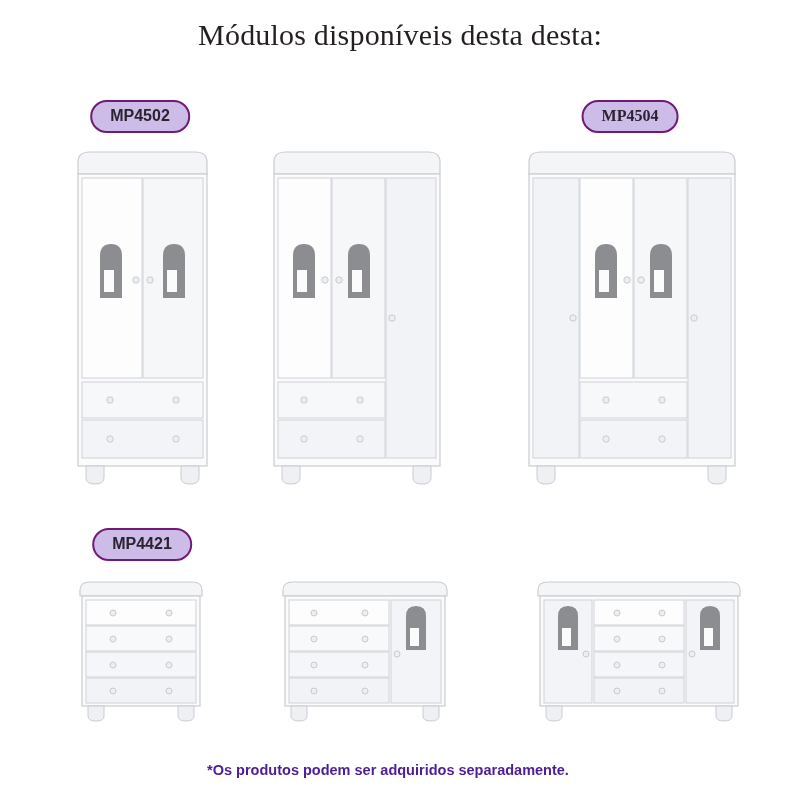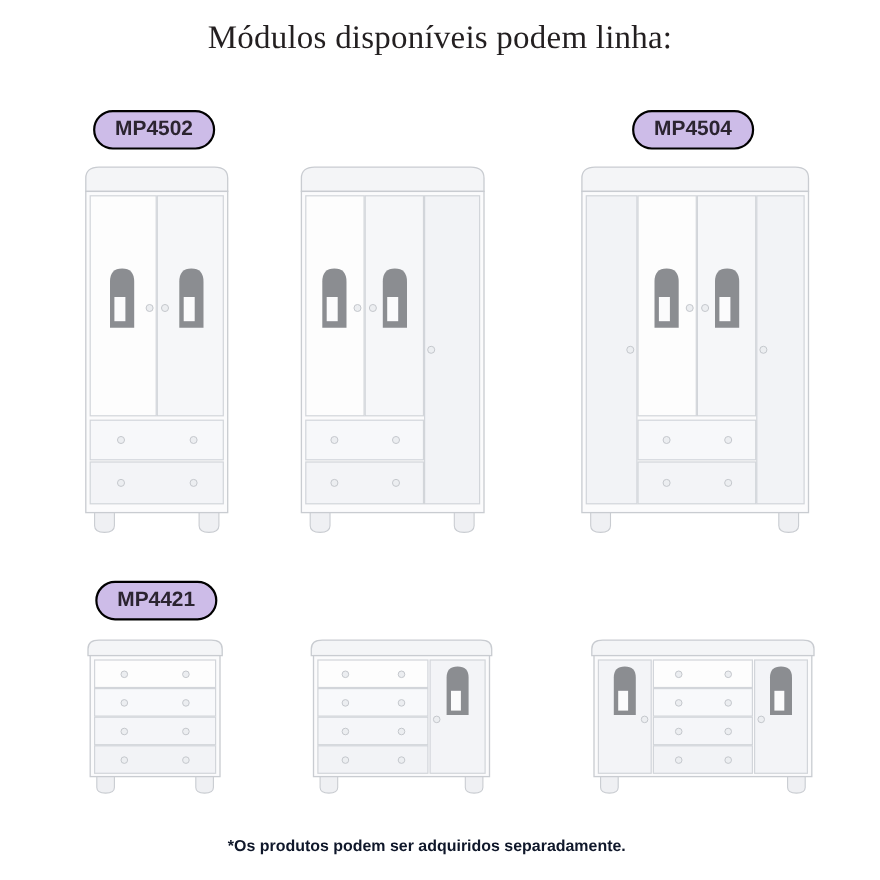--- a/index.html
+++ b/index.html
@@ -27,50 +27,50 @@
   }
   .footnote {
     position: absolute;
     bottom: 22px;
     left: 0;
     width: 776px;
     text-align: center;
     font-family: "Liberation Sans", sans-serif;
     font-size: 14.5px;
     font-weight: bold;
-    color: #0f172a;
+    color: #4c1d95;
   }
   .module {
     position: absolute;
   }
   .badge {
     position: absolute;
     left: 50%;
     transform: translateX(-50%);
     background: #cdbce8;
-    border: 2px solid #000000;
+    border: 2px solid #701a75;
     border-radius: 999px;
     color: #2b2430;
-    font-size: 19px;
+    font-size: 16px;
     font-weight: bold;
     padding: 6px 18px 7px 18px;
     white-space: nowrap;
     line-height: 1;
   }
   .art {
     position: absolute;
     left: 0;
     top: 0;
   }
   svg { display: block; }
 </style>
 </head>
 <body>
 
-<div class="page-title">Módulos disponíveis podem linha:</div>
+<div class="page-title">Módulos disponíveis desta desta:</div>
 
 <div class="module" style="left:60px; top:100px; width:160px; height:390px;">
   <div class="badge" style="top:0;">MP4502</div>
   <div class="art" style="top:48px; left:10px;">
     <svg width="145" height="340" viewBox="0 0 145 340">
 
       <path d="M8 14 Q8 4 20 4 L125 4 Q137 4 137 14 L137 26 L8 26 Z" fill="#f4f5f7" stroke="#c9ccd1" stroke-width="1.2"></path>
 
       <rect x="8" y="26" width="129" height="292" fill="#fbfbfc" stroke="#c9ccd1" stroke-width="1.2"></rect>
 
@@ -122,21 +122,21 @@
       <circle cx="100" cy="252" r="3.2" fill="#eceef1" stroke="#c3c6cb" stroke-width="0.9"></circle>
       <circle cx="44" cy="291" r="3.2" fill="#eceef1" stroke="#c3c6cb" stroke-width="0.9"></circle>
       <circle cx="100" cy="291" r="3.2" fill="#eceef1" stroke="#c3c6cb" stroke-width="0.9"></circle>
       <path d="M22 318 h18 v12 q0 6 -9 6 q-9 0 -9 -6 z" fill="#eff0f3" stroke="#c9ccd1" stroke-width="1"></path>
       <path d="M153 318 h18 v12 q0 6 -9 6 q-9 0 -9 -6 z" fill="#eff0f3" stroke="#c9ccd1" stroke-width="1"></path>
     </svg>
   </div>
 </div>
 
 <div class="module" style="left:510px; top:100px; width:240px; height:390px;">
-  <div class="badge" style="top:0;">MP4504</div>
+  <div class="badge" style="top:0;font-family:Liberation Serif, serif;">MP4504</div>
   <div class="art" style="top:48px; left:5px;">
     <svg width="235" height="340" viewBox="0 0 235 340">
       <path d="M14 14 Q14 4 26 4 L208 4 Q220 4 220 14 L220 26 L14 26 Z" fill="#f4f5f7" stroke="#c9ccd1" stroke-width="1.2"></path>
       <rect x="14" y="26" width="206" height="292" fill="#fbfbfc" stroke="#c9ccd1" stroke-width="1.2"></rect>
 
       <rect x="18" y="30" width="46" height="280" fill="#f2f3f6" stroke="#d2d5da" stroke-width="1.1"></rect>
 
       <rect x="65" y="30" width="53" height="200" fill="#fdfdfd" stroke="#d2d5da" stroke-width="1.1"></rect>
       <rect x="119" y="30" width="53" height="200" fill="#f6f7f9" stroke="#d2d5da" stroke-width="1.1"></rect>
 

